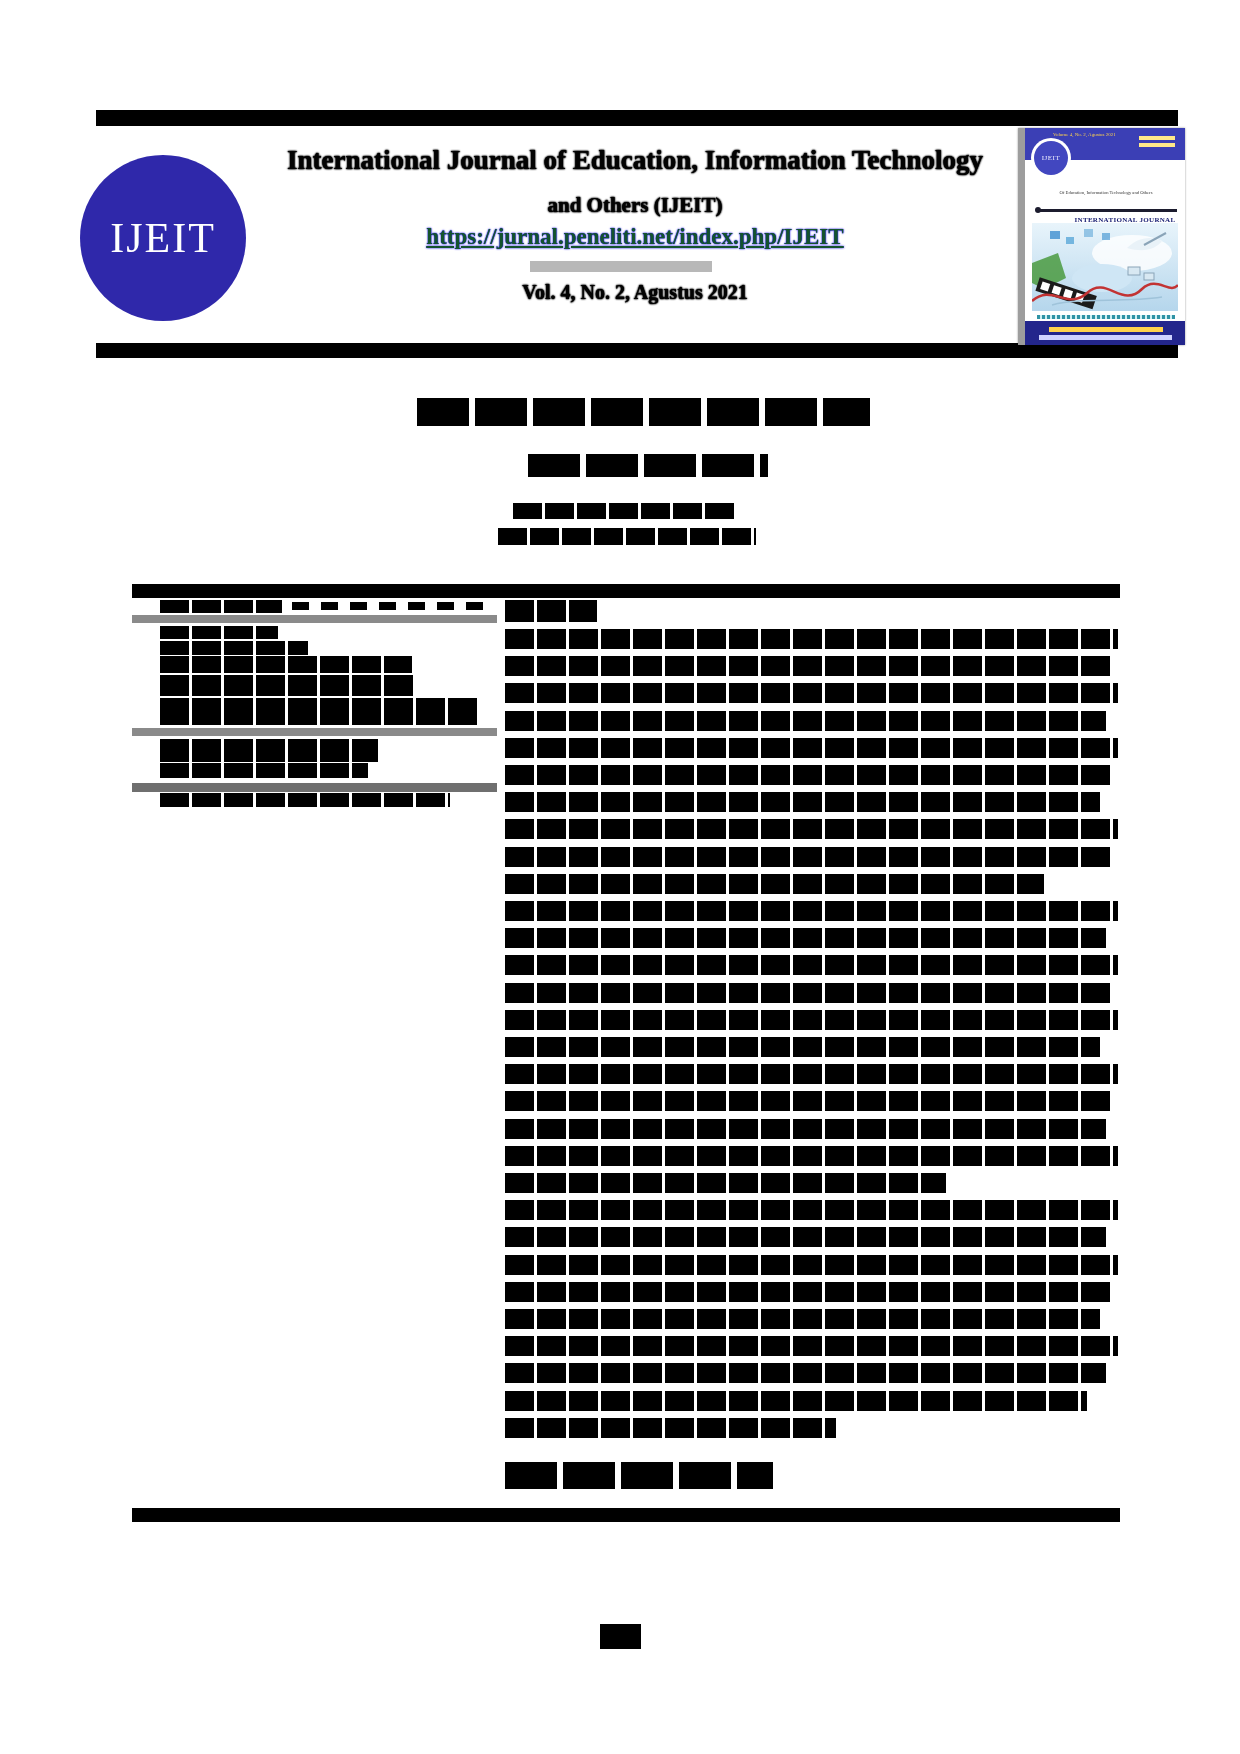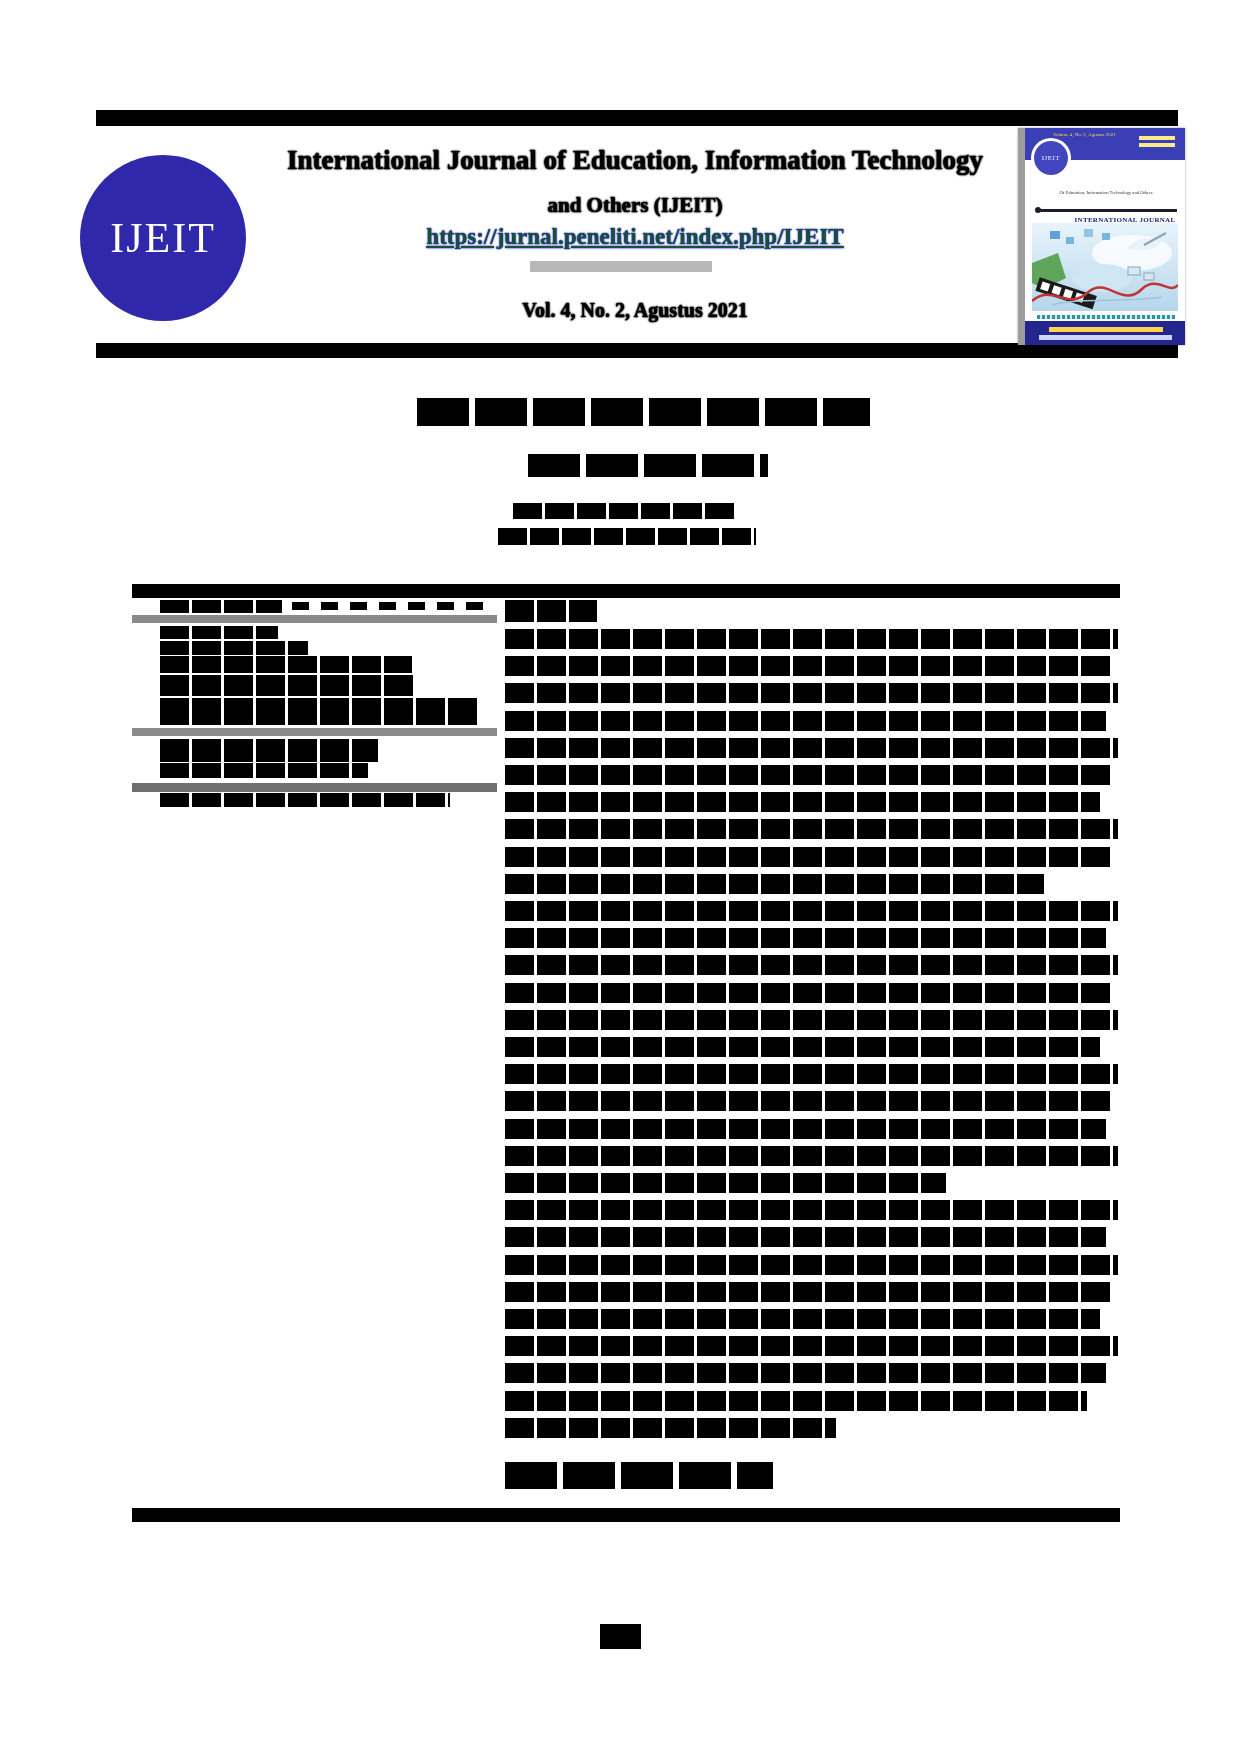--- a/index.html
+++ b/index.html
@@ -16,21 +16,21 @@
        text-shadow:0 0 2px #000,0 0 2px #000,0 0 1px #000;
        filter:blur(0.4px);}
   .deg-link{color:#14532d;font-weight:bold;text-decoration:underline;
        text-shadow:0 0 2px #1d12e8,0 0 1px #1d12e8;filter:blur(0.4px);cursor:pointer;}
 
   
   .hl{position:absolute;left:250px;width:770px;text-align:center;white-space:nowrap;}
   .hl.l1{top:145px;font-size:27px;}
   .hl.l2{top:193px;font-size:21px;}
   .hl.l3{top:224px;font-size:23px;}
-  .hl.l4{top:299px;font-size:20px;}
+  .hl.l4{top:281px;font-size:20px;}
 
   
   .logo-circle{position:absolute;left:80px;top:155px;width:166px;height:166px;border-radius:50%;
        background:#2f28aa;display:flex;align-items:center;justify-content:center;}
   .logo-circle span{color:#fff;font-size:42px;letter-spacing:2px;font-family:"Liberation Serif",serif;}
 
   
   .blob{position:absolute;}
   .blob.solid{background:repeating-linear-gradient(90deg,#000 0 29px,#fff 29px 32px);}
   .blob.words{background:repeating-linear-gradient(90deg,#000 0 52px,#fff 52px 58px);}

